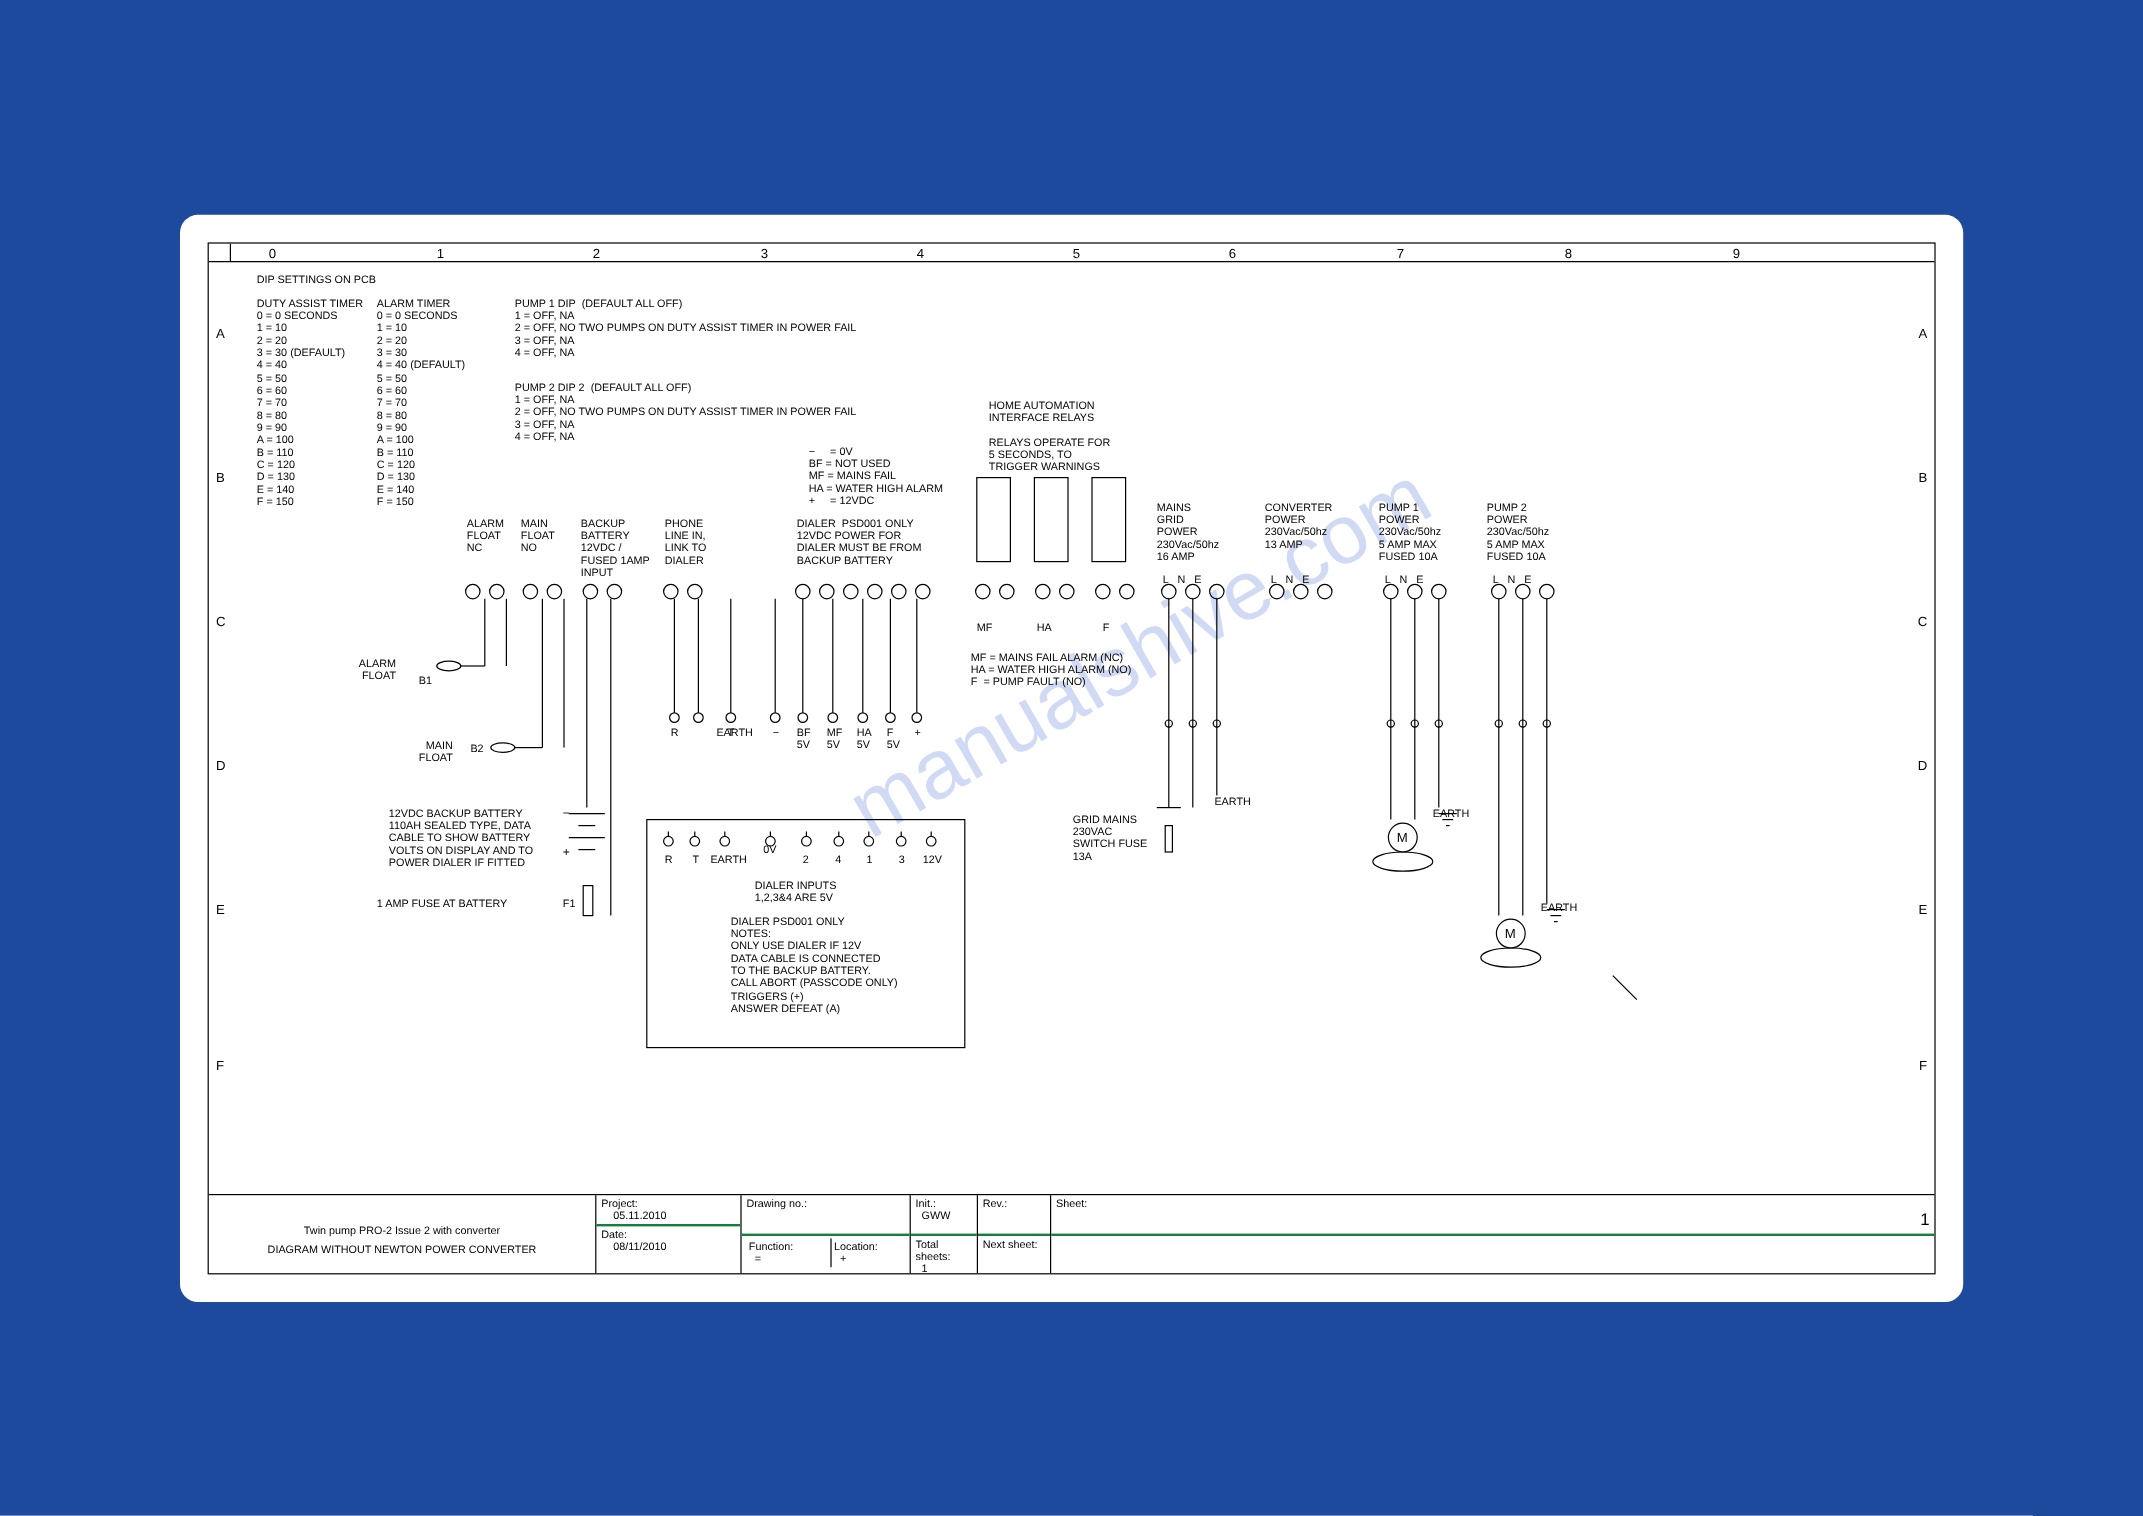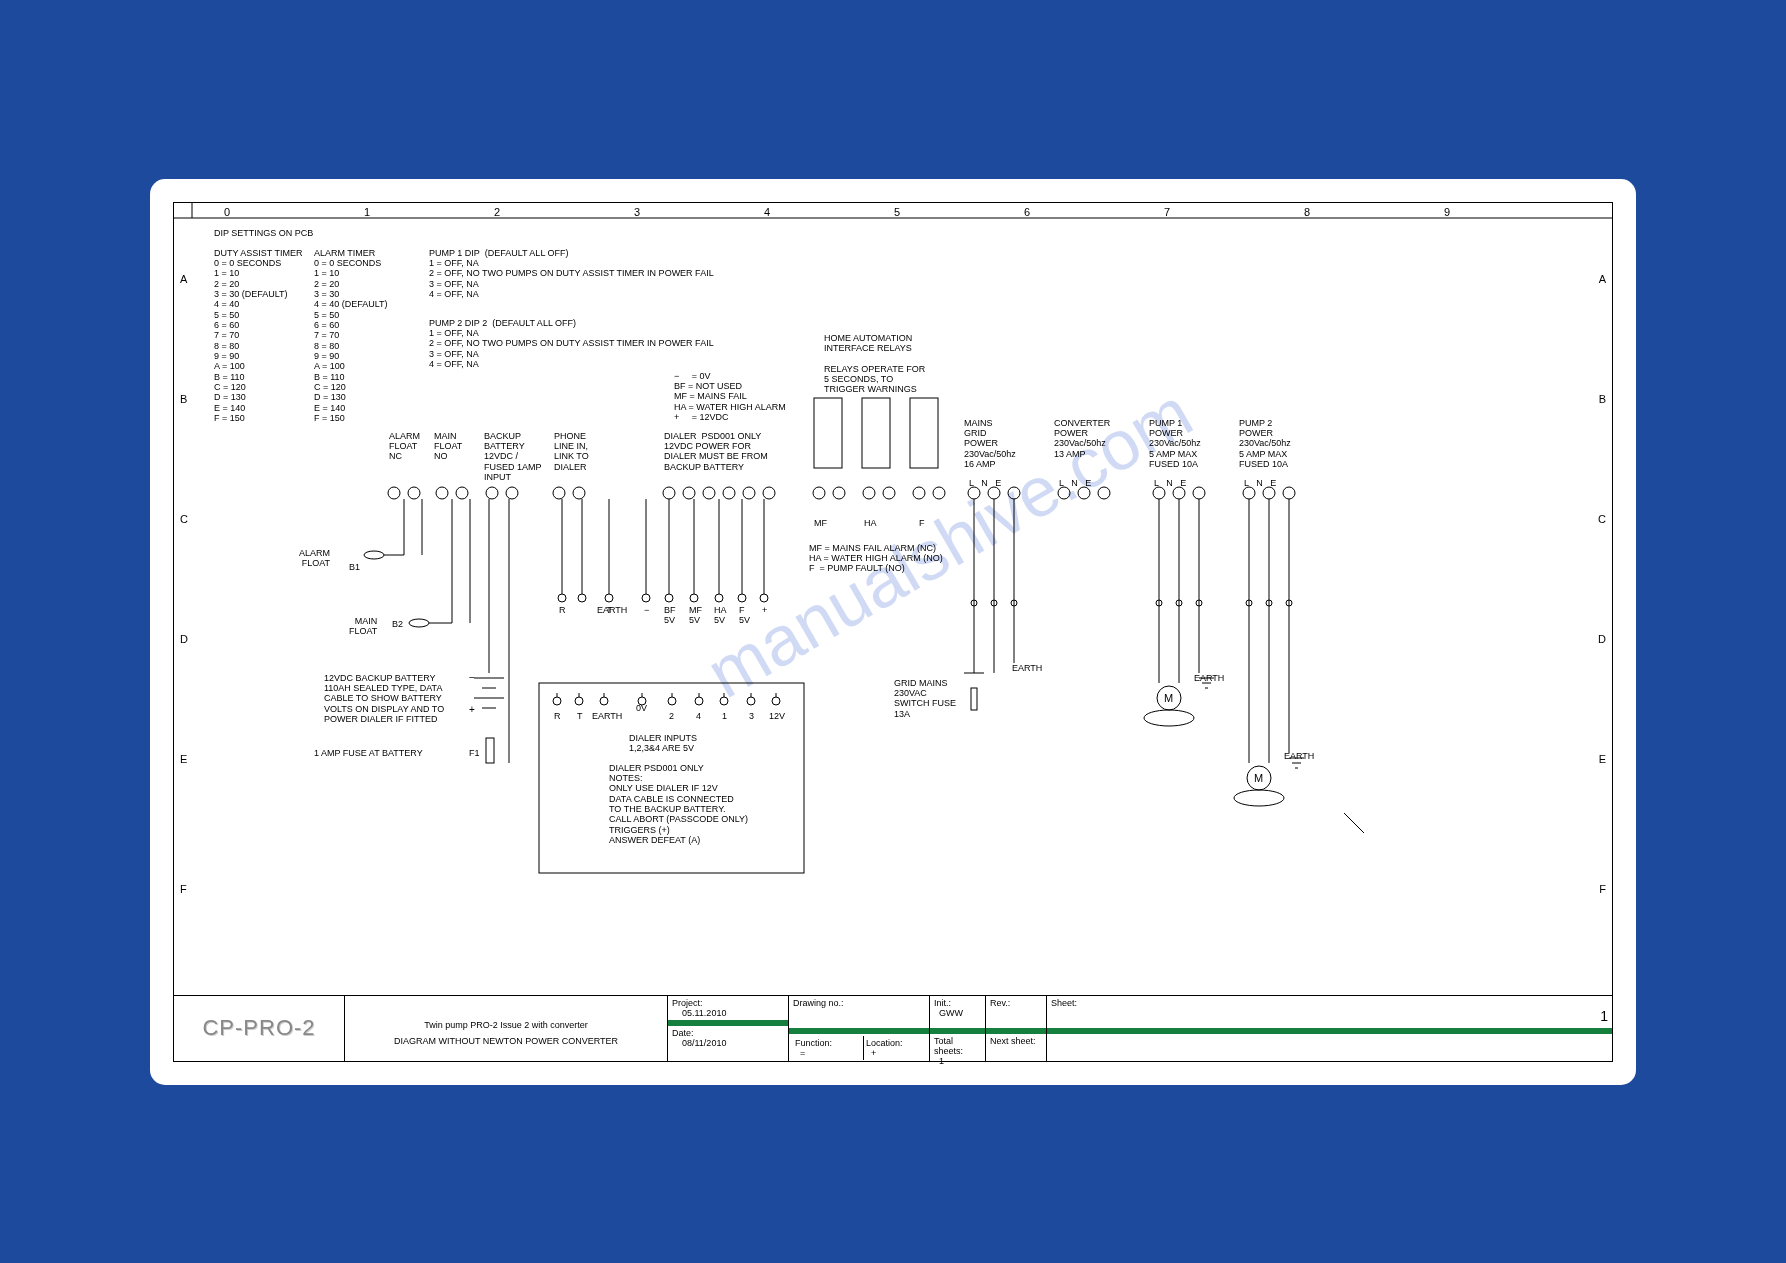--- a/index.html
+++ b/index.html
@@ -7,21 +7,21 @@
   .frame{position:absolute;left:20px;top:20px;right:20px;bottom:20px;border:1.5px solid #000;}
   .wm{position:absolute;left:35%;top:35%;font-size:70px;color:#4a6fd6;opacity:.25;transform:rotate(-30deg);pointer-events:none;font-weight:500;}
   .col-hdr,.row-hdr{position:absolute;font-size:11px;}
   .col-hdr{top:3px;}
   .row-hdr{left:6px;}
   .row-hdr.r{left:auto;right:6px;}
   .txt{position:absolute;font-size:9px;line-height:1.15;white-space:pre;color:#000;}
   .titleblock{position:absolute;left:0;right:0;bottom:0;height:65px;border-top:1.5px solid #000;display:flex;}
   .tb-logo{width:170px;border-right:1px solid #000;display:flex;align-items:center;justify-content:center;font-size:22px;font-weight:400;color:#888;font-family:'Arial';letter-spacing:1px;text-shadow:1px 1px 0 #ccc;}
   .tb-col{border-right:1px solid #000;padding:4px 6px;font-size:9px;position:relative;}
-  .tb-cell{border-bottom:6px solid #15803d;padding:2px 4px;font-size:9px;}
+  .tb-cell{border-bottom:2px solid #15803d;padding:2px 4px;font-size:9px;}
   .tb-cell:last-child{border-bottom:none;}
   svg{position:absolute;left:0;top:0;width:100%;height:100%;pointer-events:none;}
   .term{stroke:#000;fill:none;stroke-width:1;}
   .wire{stroke:#000;stroke-width:1;fill:none;}
 </style>
 </head>
 <body>
 
 <div class="sheet">
   <div class="frame">
@@ -361,21 +361,20 @@
       <line class="wire" x1="1121" y1="565" x2="1124" y2="565"></line>
 
       <circle class="term" cx="800" cy="290" r="6"></circle>
         <circle class="term" cx="820" cy="290" r="6"></circle>
         <circle class="term" cx="840" cy="290" r="6"></circle>
 
       <line class="wire" x1="1170" y1="610" x2="1190" y2="630"></line>
     </svg>
 
     <div class="titleblock">
-      <div class="tb-logo">CP-PRO-2</div>
       <div class="tb-col" style="width:310px;text-align:center">
         <div style="margin-top:20px">Twin pump PRO-2 Issue 2 with converter</div>
         <div style="margin-top:6px">DIAGRAM WITHOUT NEWTON POWER CONVERTER</div>
       </div>
       <div class="tb-col" style="width:120px;padding:0">
         <div class="tb-cell"><span>Project:</span><br>&nbsp;&nbsp;&nbsp;&nbsp;<span>05.11.2010</span></div>
         <div class="tb-cell"><span>Date:</span><br>&nbsp;&nbsp;&nbsp;&nbsp;<span>08/11/2010</span></div>
       </div>
       <div class="tb-col" style="width:140px;padding:0">
         <div class="tb-cell" style="height:28px"><span>Drawing no.:</span></div>

